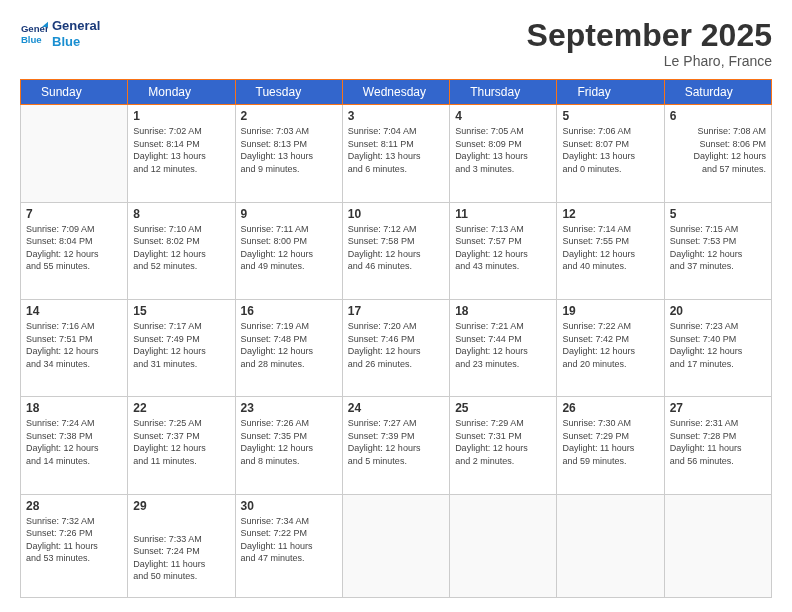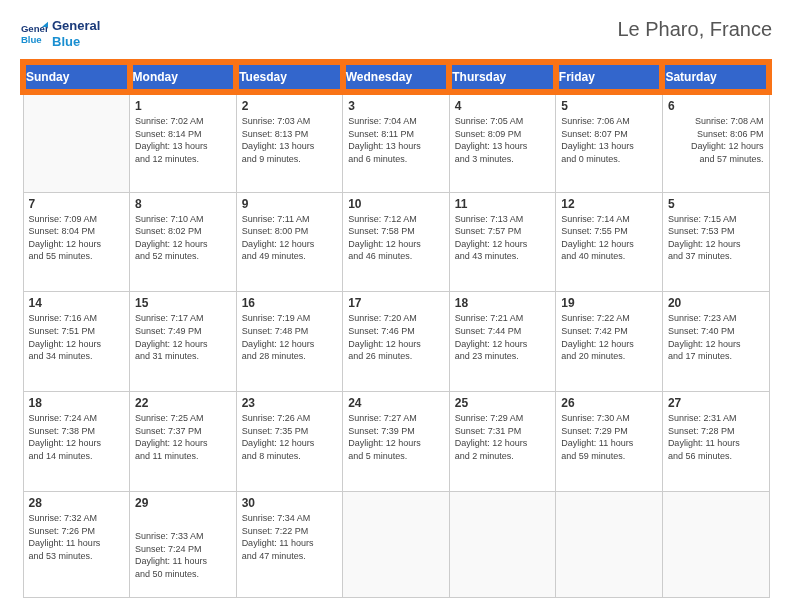--- a/index.html
+++ b/index.html
@@ -43,38 +43,38 @@
     .title-block {
       text-align: right;
     }
     .month-title {
       font-size: 32px;
       font-weight: bold;
       color: #333;
       line-height: 1.1;
     }
     .location {
-      font-size: 20px;
+      font-size: 14px;
       color: #555;
     }
     .calendar {
       flex: 1;
       border: 1px solid #ccc;
       border-collapse: collapse;
       width: 100%;
       table-layout: fixed;
     }
     .calendar th {
       background: #3366cc;
       color: #fff;
       font-size: 12px;
-      font-weight: bold;
-      padding: 5px 0;
+      font-weight: normal;
+      padding: 5px 20px;
       text-align: left;
-      border: 6px solid #f97316;
+      border: 1px solid #f97316;
     }
     .calendar td {
       border: 1px solid #ccc;
       vertical-align: top;
       padding: 4px 5px;
       font-size: 9.5px;
       color: #333;
       height: 88px;
     }
     .day-num {
@@ -103,20 +103,21 @@
         <text x="1" y="14" font-size="11" font-weight="bold" fill="#1a3a7a" font-family="Arial">General</text>
         <text x="1" y="26" font-size="11" font-weight="bold" fill="#1a8fd1" font-family="Arial">Blue</text>
         <polygon points="25,8 32,8 32,2" fill="#1a8fd1"></polygon>
       </svg>
       <div class="logo-text">
         <span style="font-weight:bold;color:#1a3a7a;font-size:13px;">General</span>
         <span style="font-weight:bold;color:#1a8fd1;font-size:13px;">Blue</span>
       </div>
     </div>
     <div class="title-block">
+      <div class="month-title">September 2025</div>
       <div class="location">Le Pharo, France</div>
     </div>
   </div>
 
   <table class="calendar">
     <thead>
       <tr>
         <th>Sunday</th>
         <th>Monday</th>
         <th>Tuesday</th>

